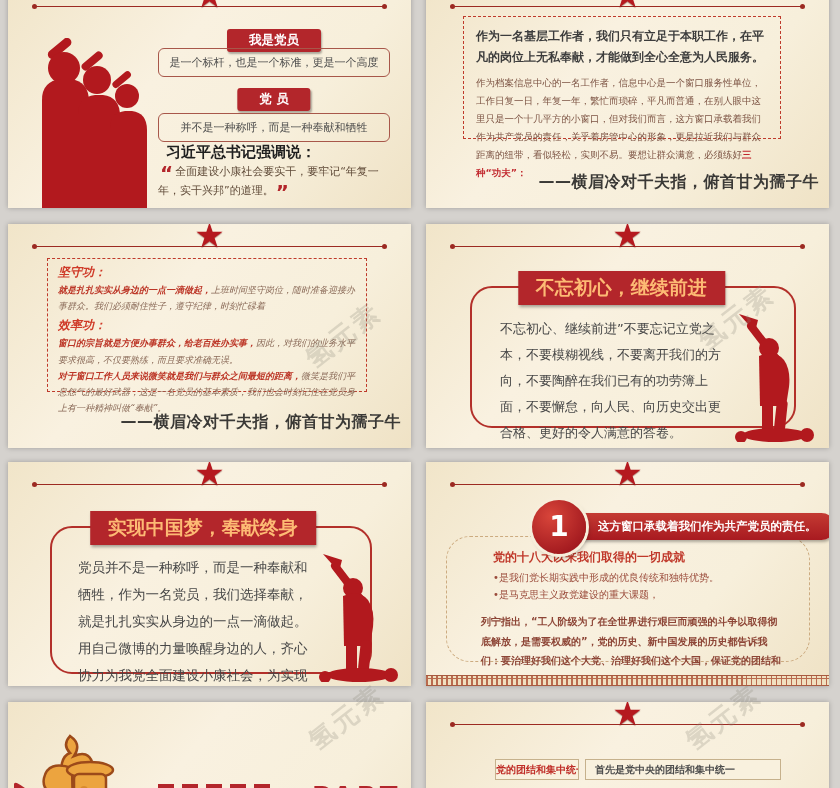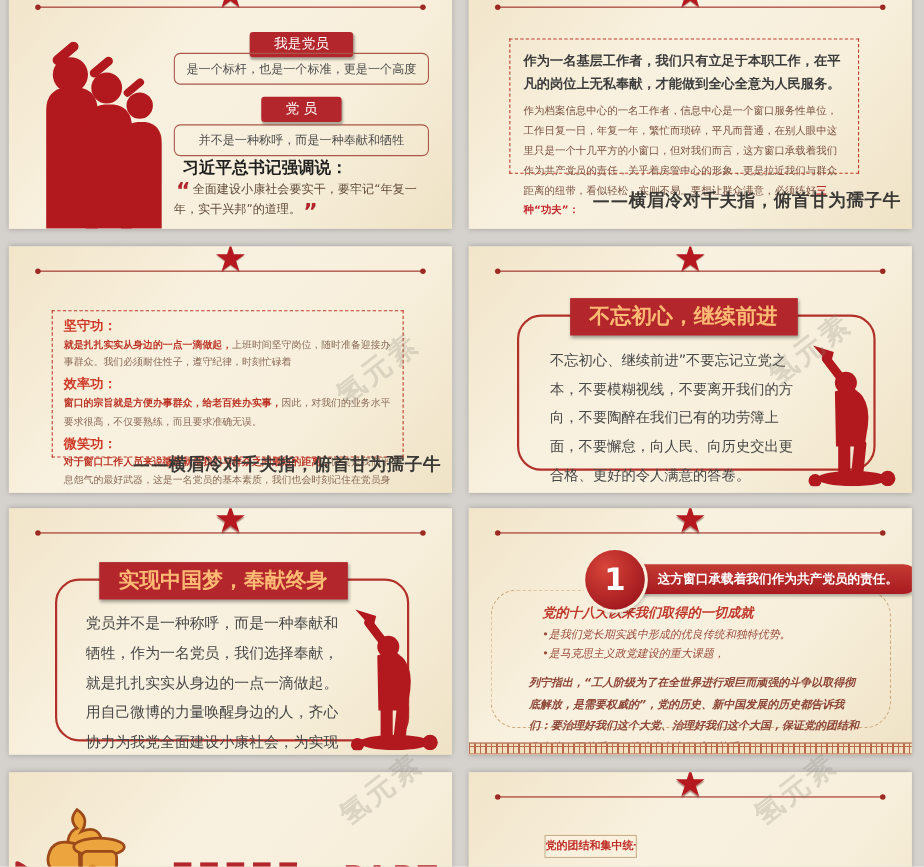--- a/index.html
+++ b/index.html
@@ -16,21 +16,21 @@
   .hline::before{left:-2px}.hline::after{right:-2px}
   .star{position:absolute;top:-6px;left:50%;transform:translateX(-50%);font-size:34px;line-height:1;
         color:#b5191f;text-shadow:0 1px 1px rgba(90,0,0,.45);}
   
   .wm{position:absolute;font-size:26px;font-weight:bold;letter-spacing:3px;color:#8b887a;opacity:.25;
       transform:rotate(-38deg);pointer-events:none;z-index:50;}
   
   .s1-sil{position:absolute;left:16px;bottom:0;}
   .s1-right{position:absolute;left:150px;top:0;width:232px;height:100%;}
   .badge{position:absolute;left:50%;transform:translateX(-50%);background:#b3262b;color:#fff;
-         font-weight:normal;font-size:12.5px;padding:3px 22px;border-radius:3px;white-space:nowrap;
+         font-weight:bold;font-size:12.5px;padding:3px 22px;border-radius:3px;white-space:nowrap;
          box-shadow:1px 2px 2px rgba(0,0,0,.3);}
   .s1-box{position:absolute;left:0;width:100%;box-sizing:border-box;border:1px solid #a8574a;border-radius:6px;
           font-size:11px;color:#4c4c4c;padding:6px 4px;text-align:center;white-space:nowrap;}
   .s1-heading{position:absolute;top:159px;left:8px;font-size:15px;font-weight:bold;color:#1f1f1f;}
   .s1-quote{position:absolute;top:178px;left:0;width:104%;font-size:11px;color:#5f4a38;line-height:1.75;text-align:left;}
   .qmark{color:#b3262b;font-size:20px;font-weight:bold;line-height:0;vertical-align:-5px;padding:0 2px;}
   
   .dash-red{position:absolute;box-sizing:border-box;border:1.5px dashed #bf3a2b;}
   .s2-lead{font-size:12px;font-weight:bold;color:#3c3c3c;line-height:1.75;margin:0 0 6px;}
   .s2-body{font-size:9.5px;color:#7c5343;line-height:1.9;}
@@ -48,21 +48,21 @@
   .bugler{position:absolute;z-index:6;}
   
   .num-circle{position:absolute;left:106px;top:38px;width:54px;height:54px;border-radius:50%;z-index:6;
               background:radial-gradient(circle at 35% 30%,#d8453a,#a31a1f 75%);
               box-shadow:0 0 0 3px #f7eedb,2px 3px 5px rgba(0,0,0,.35);
               color:#fff;font-size:28px;font-weight:bold;text-align:center;line-height:54px;}
   .pill{position:absolute;left:132px;top:51px;height:27px;line-height:27px;border-radius:14px;z-index:5;
         background:linear-gradient(#c43b33,#a81a20);color:#fff;font-size:11.5px;font-weight:bold;
         padding:0 18px 0 40px;white-space:nowrap;box-shadow:1px 2px 3px rgba(0,0,0,.3);}
   .dash-tan{position:absolute;left:20px;top:74px;width:364px;height:126px;box-sizing:border-box;
-            border:1.5px dashed #ccab80;border-radius:24px;padding:12px 26px 0 46px;font-style:italic;}
+            border:1.5px dashed #ccab80;border-radius:24px;padding:12px 26px 0 46px;}
   .s6-heading{font-size:12px;font-weight:bold;color:#c0392b;margin:0 0 3px;}
   .s6-bullet{font-size:10px;color:#9a4a3a;line-height:1.7;}
   .s6-para{margin:9px 0 0 -12px;font-size:10px;font-weight:bold;color:#8d4536;line-height:1.95;}
   .greek{position:absolute;left:0;right:0;bottom:0;height:9px;background-color:#f0e0c0;
          border-top:1.5px solid #a85a40;border-bottom:1.5px solid #a85a40;
          background-image:repeating-linear-gradient(90deg,#b96a4e 0 1.5px,transparent 1.5px 5px),
                           linear-gradient(transparent 0 2.5px,#b96a4e 2.5px 3.5px,transparent 3.5px);}
   
   .huabiao{position:absolute;left:6px;top:30px;}
   .cutoff-sliver{position:absolute;top:82px;width:16px;height:40px;background:#b3262b;}
@@ -109,43 +109,42 @@
       <div class="s1-heading">习近平总书记强调说：</div>
       <div class="s1-quote"><span class="qmark">“</span><span>全面建设小康社会要实干，要牢记“年复一年，实干兴邦”的道理。</span><span class="qmark">”</span></div>
     </div>
   </section>
 
   <section class="slide" style="left:426px;top:-16px;">
     <div class="star-header">
       <div class="hline"></div>
       <span class="star">★</span>
     </div>
-    <div class="dash-red" style="left:37px;top:51px;width:318px;height:123px;padding:9px 12px 0;">
+    <div class="dash-red" style="left:37px;top:32px;width:318px;height:123px;padding:9px 12px 0;">
       <p class="s2-lead">作为一名基层工作者，我们只有立足于本职工作，在平凡的岗位上无私奉献，才能做到全心全意为人民服务。</p>
       <p class="s2-body" style="margin:0;"><span>作为档案信息中心的一名工作者，信息中心是一个窗口服务性单位，工作日复一日，年复一年，繁忙而琐碎，平凡而普通，在别人眼中这里只是一个十几平方的小窗口，但对我们而言，这方窗口承载着我们作为共产党员的责任，关乎着房管中心的形象，更是拉近我们与群众距离的纽带，看似轻松，实则不易。要想让群众满意，必须练好</span><span class="hl-red">三种“功夫”</span><span class="hl-red">：</span></p>
     </div>
     <div class="slide-footer">——横眉冷对千夫指，俯首甘为孺子牛</div>
   </section>
 
   <section class="slide" style="left:8px;top:224px;">
     <div class="star-header">
       <div class="hline"></div>
       <span class="star">★</span>
     </div>
-    <div class="dash-red" style="left:39px;top:58px;width:320px;height:134px;padding:2px 10px 0;">
+    <div class="dash-red" style="left:39px;top:34px;width:320px;height:134px;padding:2px 10px 0;font-style:italic;">
       <div>
         <div class="s3-title">坚守功：</div>
         <div class="s3-text"><span class="s3-lead">就是扎扎实实从身边的一点一滴做起，</span><span>上班时间坚守岗位，随时准备迎接办事群众。我们必须耐住性子，遵守纪律，时刻忙碌着</span></div>
       </div>
       <div>
         <div class="s3-title">效率功：</div>
         <div class="s3-text"><span class="s3-lead">窗口的宗旨就是方便办事群众，给老百姓办实事，</span><span>因此，对我们的业务水平要求很高，不仅要熟练，而且要求准确无误。</span></div>
       </div>
       <div>
-        <div class="s3-title">微笑功：</div>
         <div class="s3-text"><span class="s3-lead">对于窗口工作人员来说微笑就是我们与群众之间最短的距离，</span><span>微笑是我们平息怨气的最好武器，这是一名党员的基本素质，我们也会时刻记住在党员身上有一种精神叫做“奉献”。</span></div>
       </div>
     </div>
     <div class="slide-footer">——横眉冷对千夫指，俯首甘为孺子牛</div>
   </section>
 
   <section class="slide" style="left:426px;top:224px;">
     <div class="star-header">
       <div class="hline"></div>
       <span class="star">★</span>
@@ -231,16 +230,17 @@
     <div class="cutoff-sliver" style="left:246px;"></div>
     <div class="cutoff-part">PART</div>
   </section>
 
   <section class="slide" style="left:426px;top:702px;">
     <div class="star-header">
       <div class="hline"></div>
       <span class="star">★</span>
     </div>
     <div class="u-box u-left" style="top:57px;">党的团结和集中统一</div>
+    <div class="u-box u-right" style="top:57px;">首先是党中央的团结和集中统一</div>
 
   </section>
 
 </div>
 
 </body></html>

